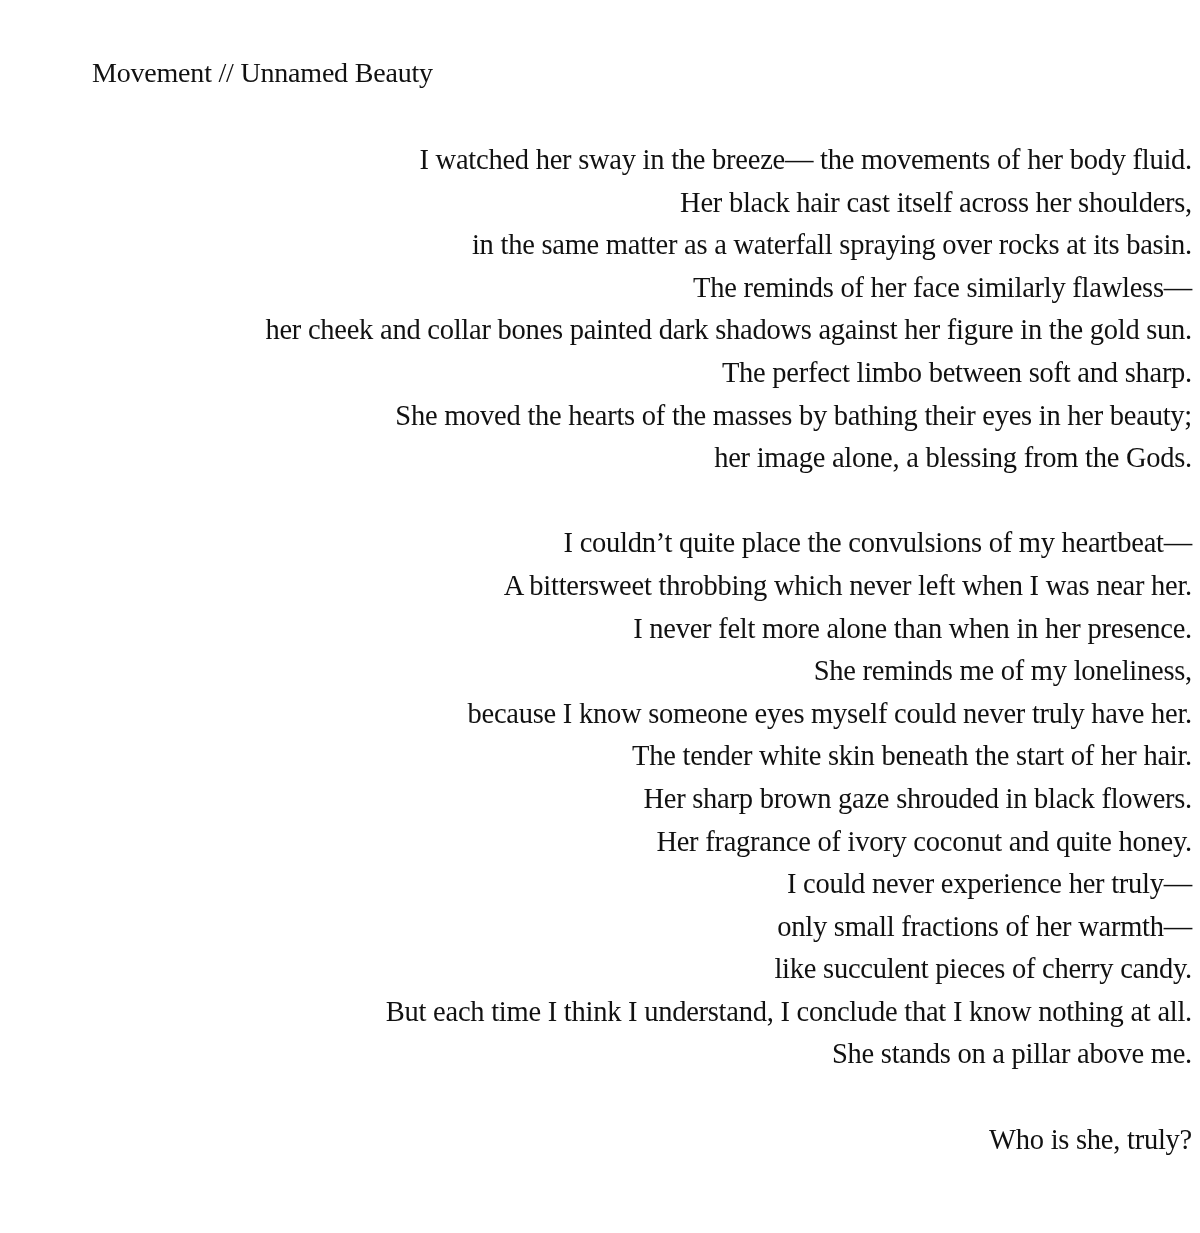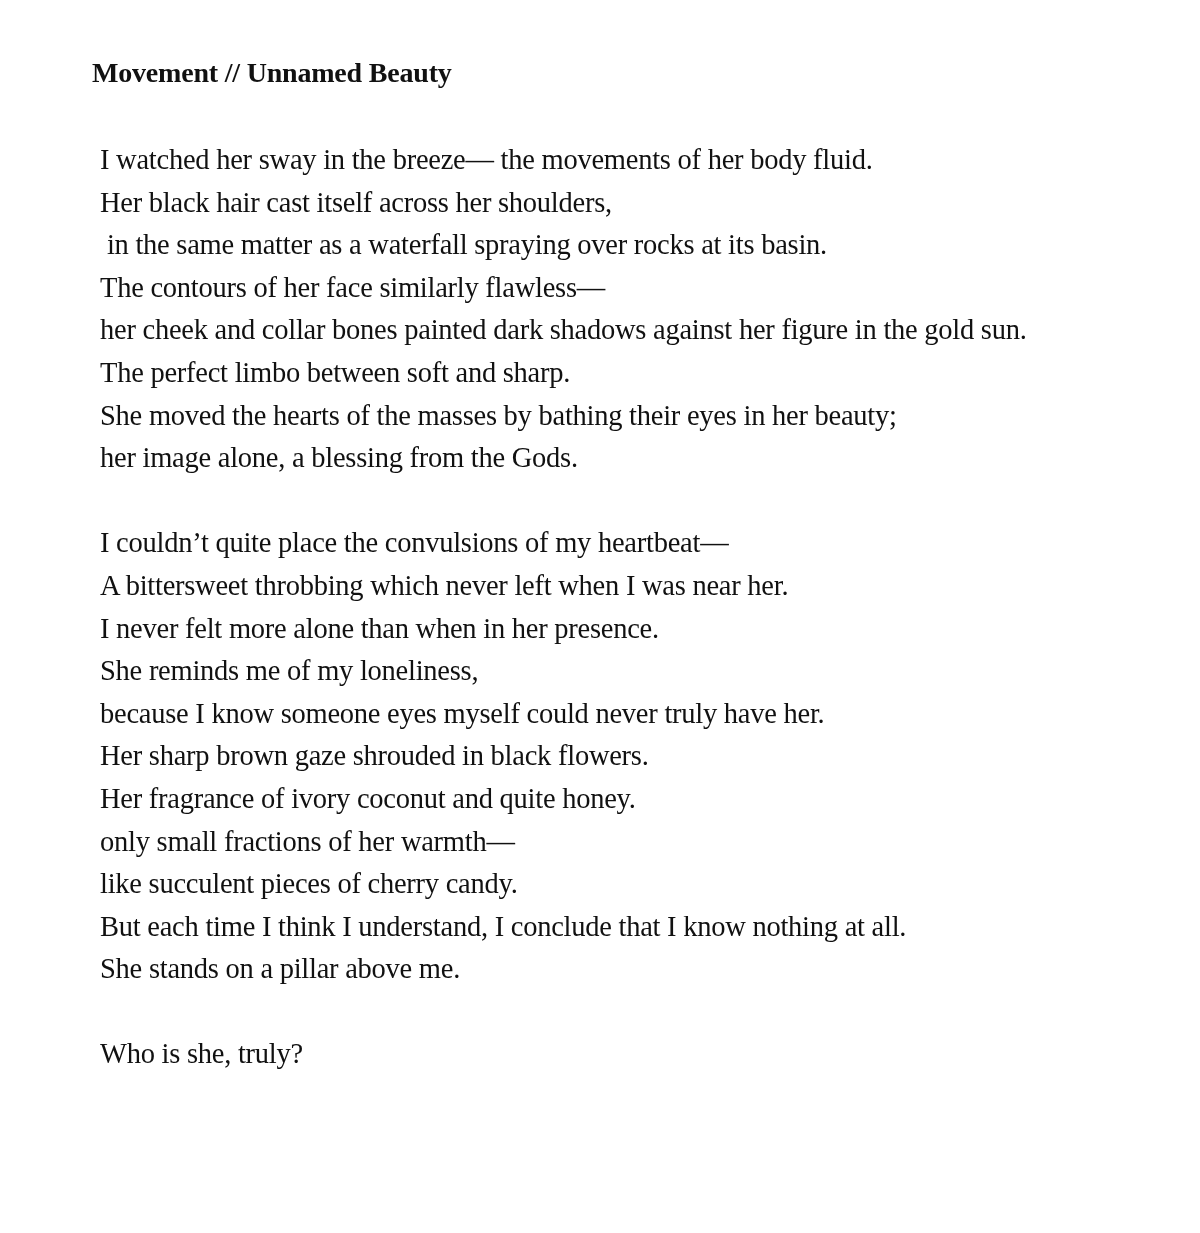--- a/index.html
+++ b/index.html
@@ -15,30 +15,31 @@
       font-family: "Liberation Serif", "DejaVu Serif", serif;
       color: #111111;
     }
     .page {
       position: absolute;
       left: 92px;
       top: 54px;
       width: 1100px;
     }
     .title {
-      font-weight: bold;
+      font-weight: normal;
       font-size: 28px;
       line-height: 38px;
       margin: 0;
       white-space: pre;
       letter-spacing: -0.2px;
     }
     .stanza {
-      margin: 8px;
+      margin: 0;
       padding: 0;
+      text-align: right;
     }
     .line {
       display: block;
       font-size: 28.5px;
       line-height: 42.6px;
       white-space: pre;
       letter-spacing: -0.25px;
     }
     .stanza-1 { margin-top: 47px; }
     .stanza-2 { margin-top: 42.6px; }
@@ -47,35 +48,37 @@
 </head>
 <body>
 
 <div class="page">
   <h1 class="title">Movement // Unnamed Beauty</h1>
 
   <div class="stanza stanza-1">
     <span class="line">I watched her sway in the breeze— the movements of her body fluid.</span>
     <span class="line">Her black hair cast itself across her shoulders,</span>
     <span class="line"> in the same matter as a waterfall spraying over rocks at its basin.</span>
-    <span class="line">The contours of her face similarly flawless—</span>
+    <span class="line">The reminds of her face similarly flawless—</span>
     <span class="line">her cheek and collar bones painted dark shadows against her figure in the gold sun.</span>
     <span class="line">The perfect limbo between soft and sharp.</span>
     <span class="line">She moved the hearts of the masses by bathing their eyes in her beauty;</span>
     <span class="line">her image alone, a blessing from the Gods.</span>
   </div>
 
   <div class="stanza stanza-2">
     <span class="line">I couldn’t quite place the convulsions of my heartbeat—</span>
     <span class="line">A bittersweet throbbing which never left when I was near her.</span>
     <span class="line">I never felt more alone than when in her presence.</span>
     <span class="line">She reminds me of my loneliness,</span>
     <span class="line">because I know someone eyes myself could never truly have her.</span>
+    <span class="line">The tender white skin beneath the start of her hair.</span>
     <span class="line">Her sharp brown gaze shrouded in black flowers.</span>
     <span class="line">Her fragrance of ivory coconut and quite honey.</span>
+    <span class="line">I could never experience her truly—</span>
     <span class="line">only small fractions of her warmth—</span>
     <span class="line">like succulent pieces of cherry candy.</span>
     <span class="line">But each time I think I understand, I conclude that I know nothing at all.</span>
     <span class="line">She stands on a pillar above me.</span>
   </div>
 
   <div class="stanza stanza-3">
     <span class="line">Who is she, truly?</span>
   </div>
 </div>

